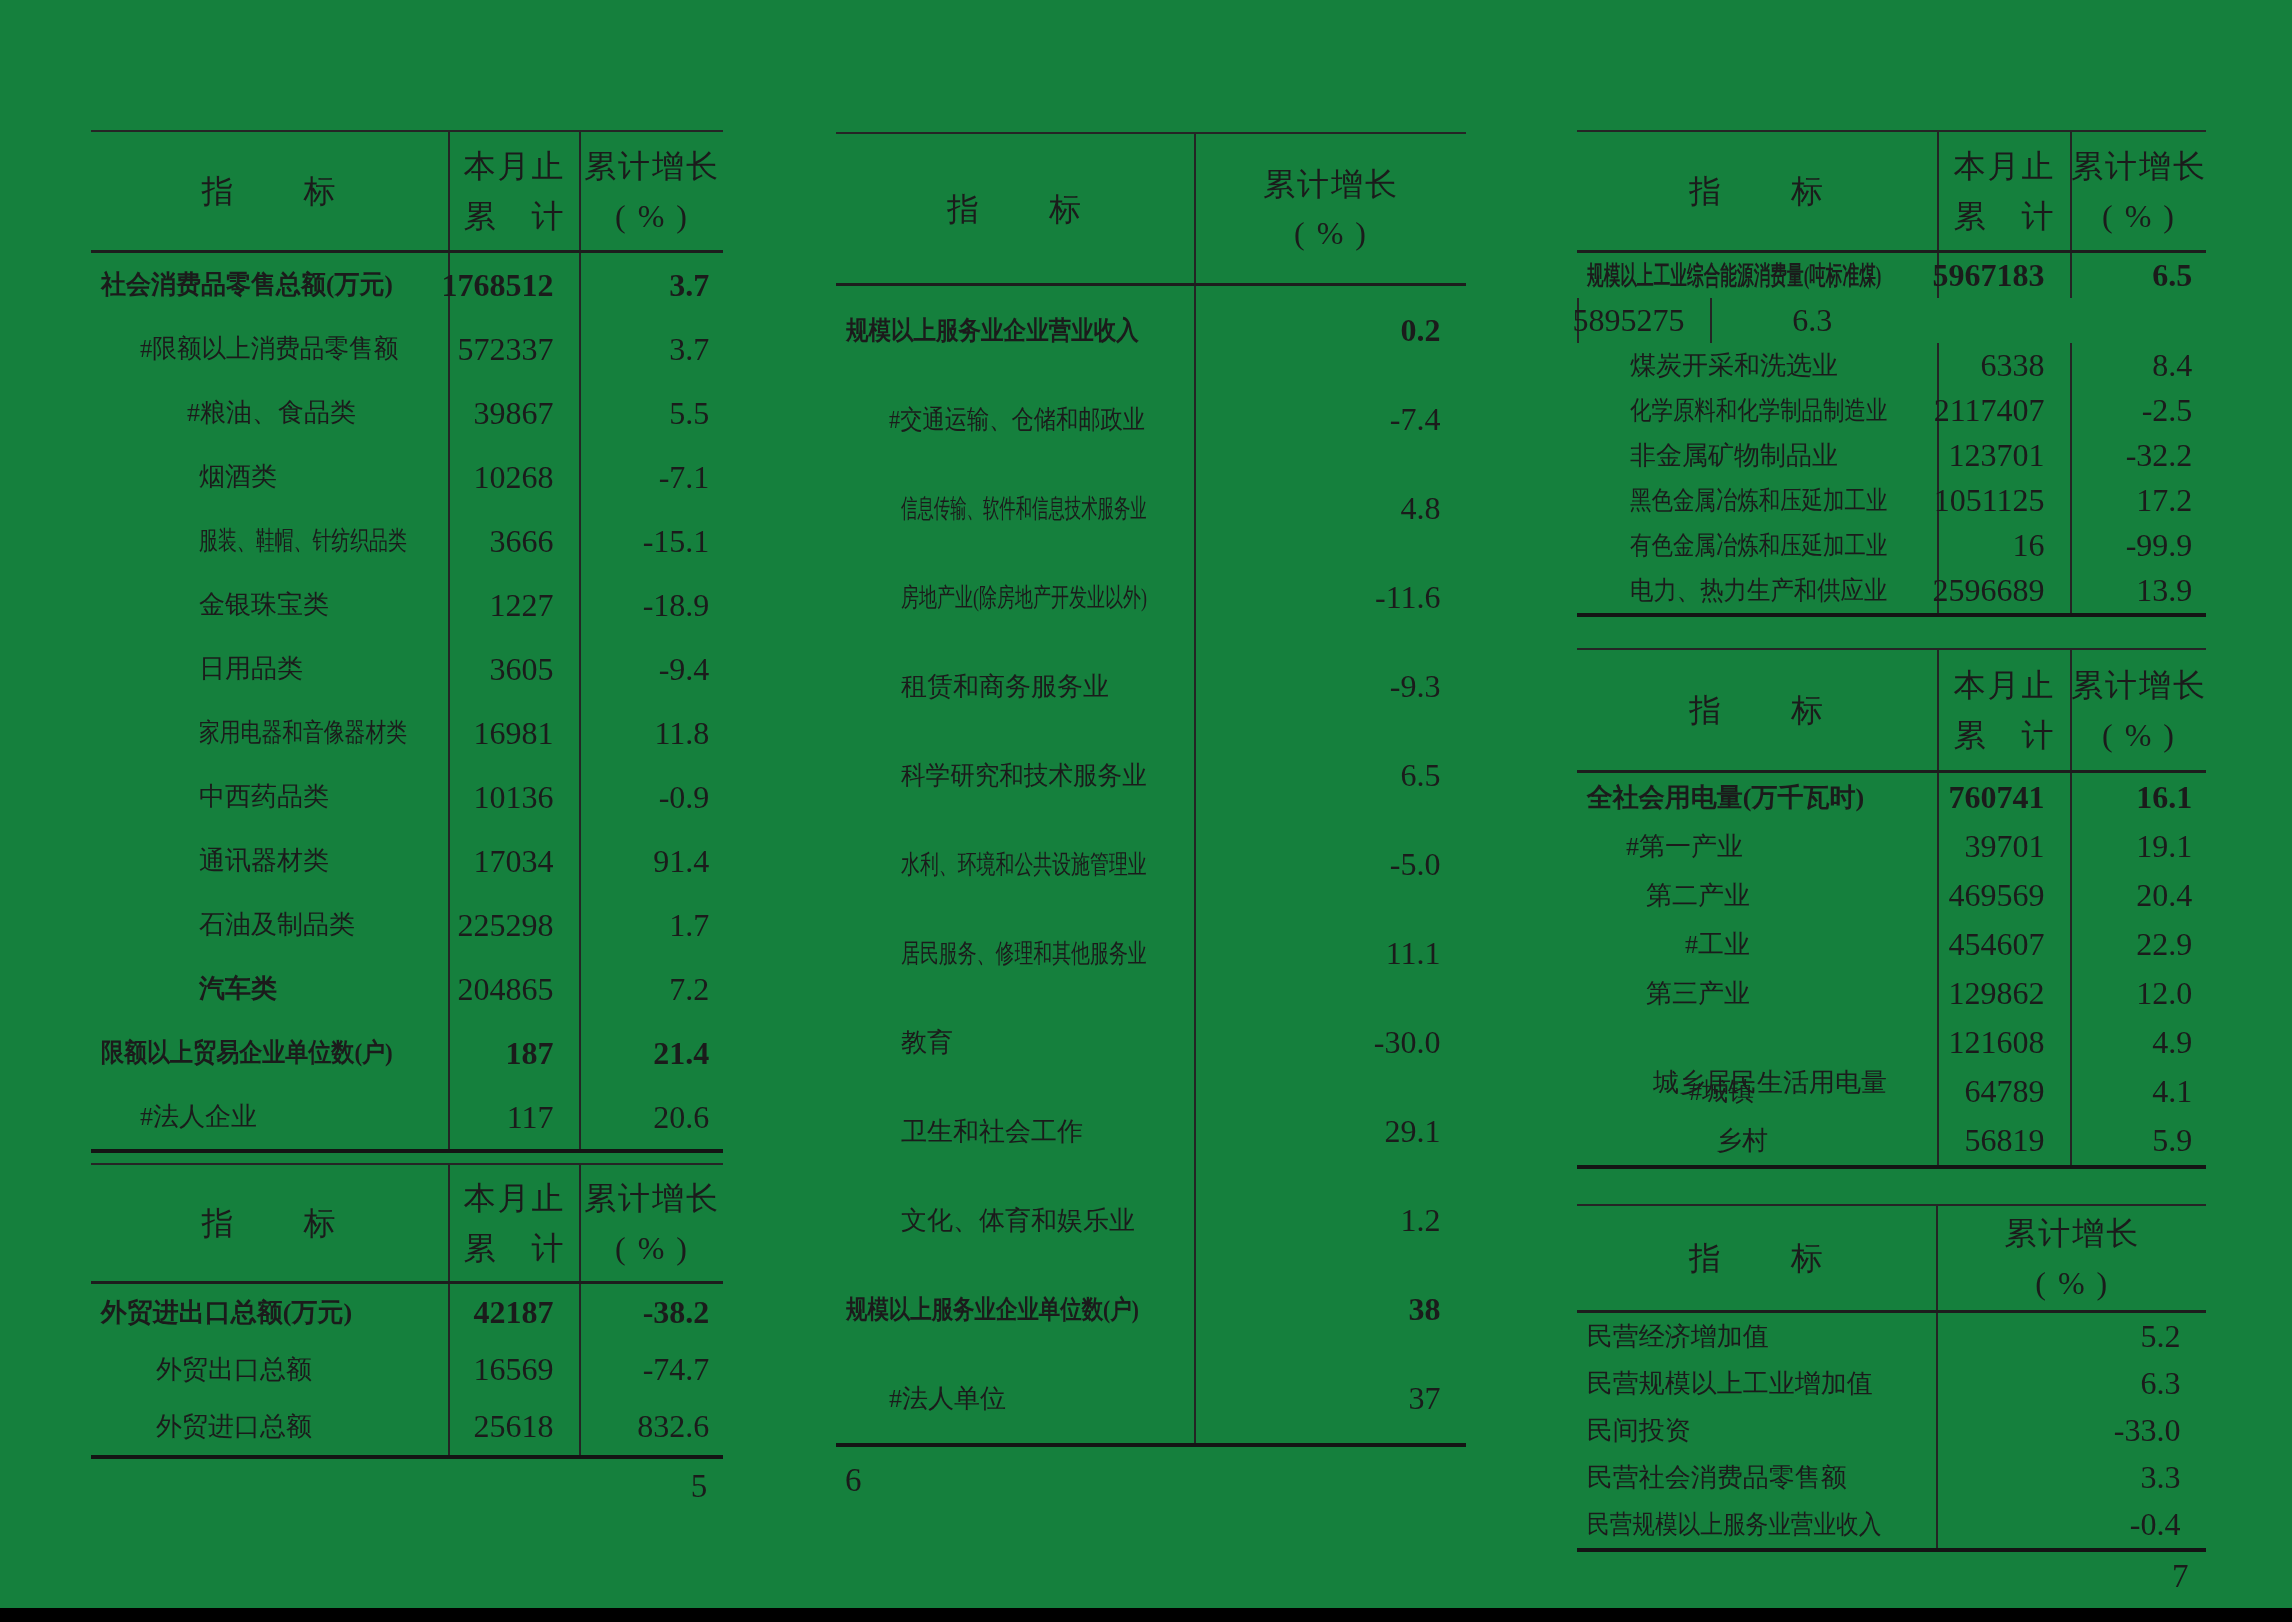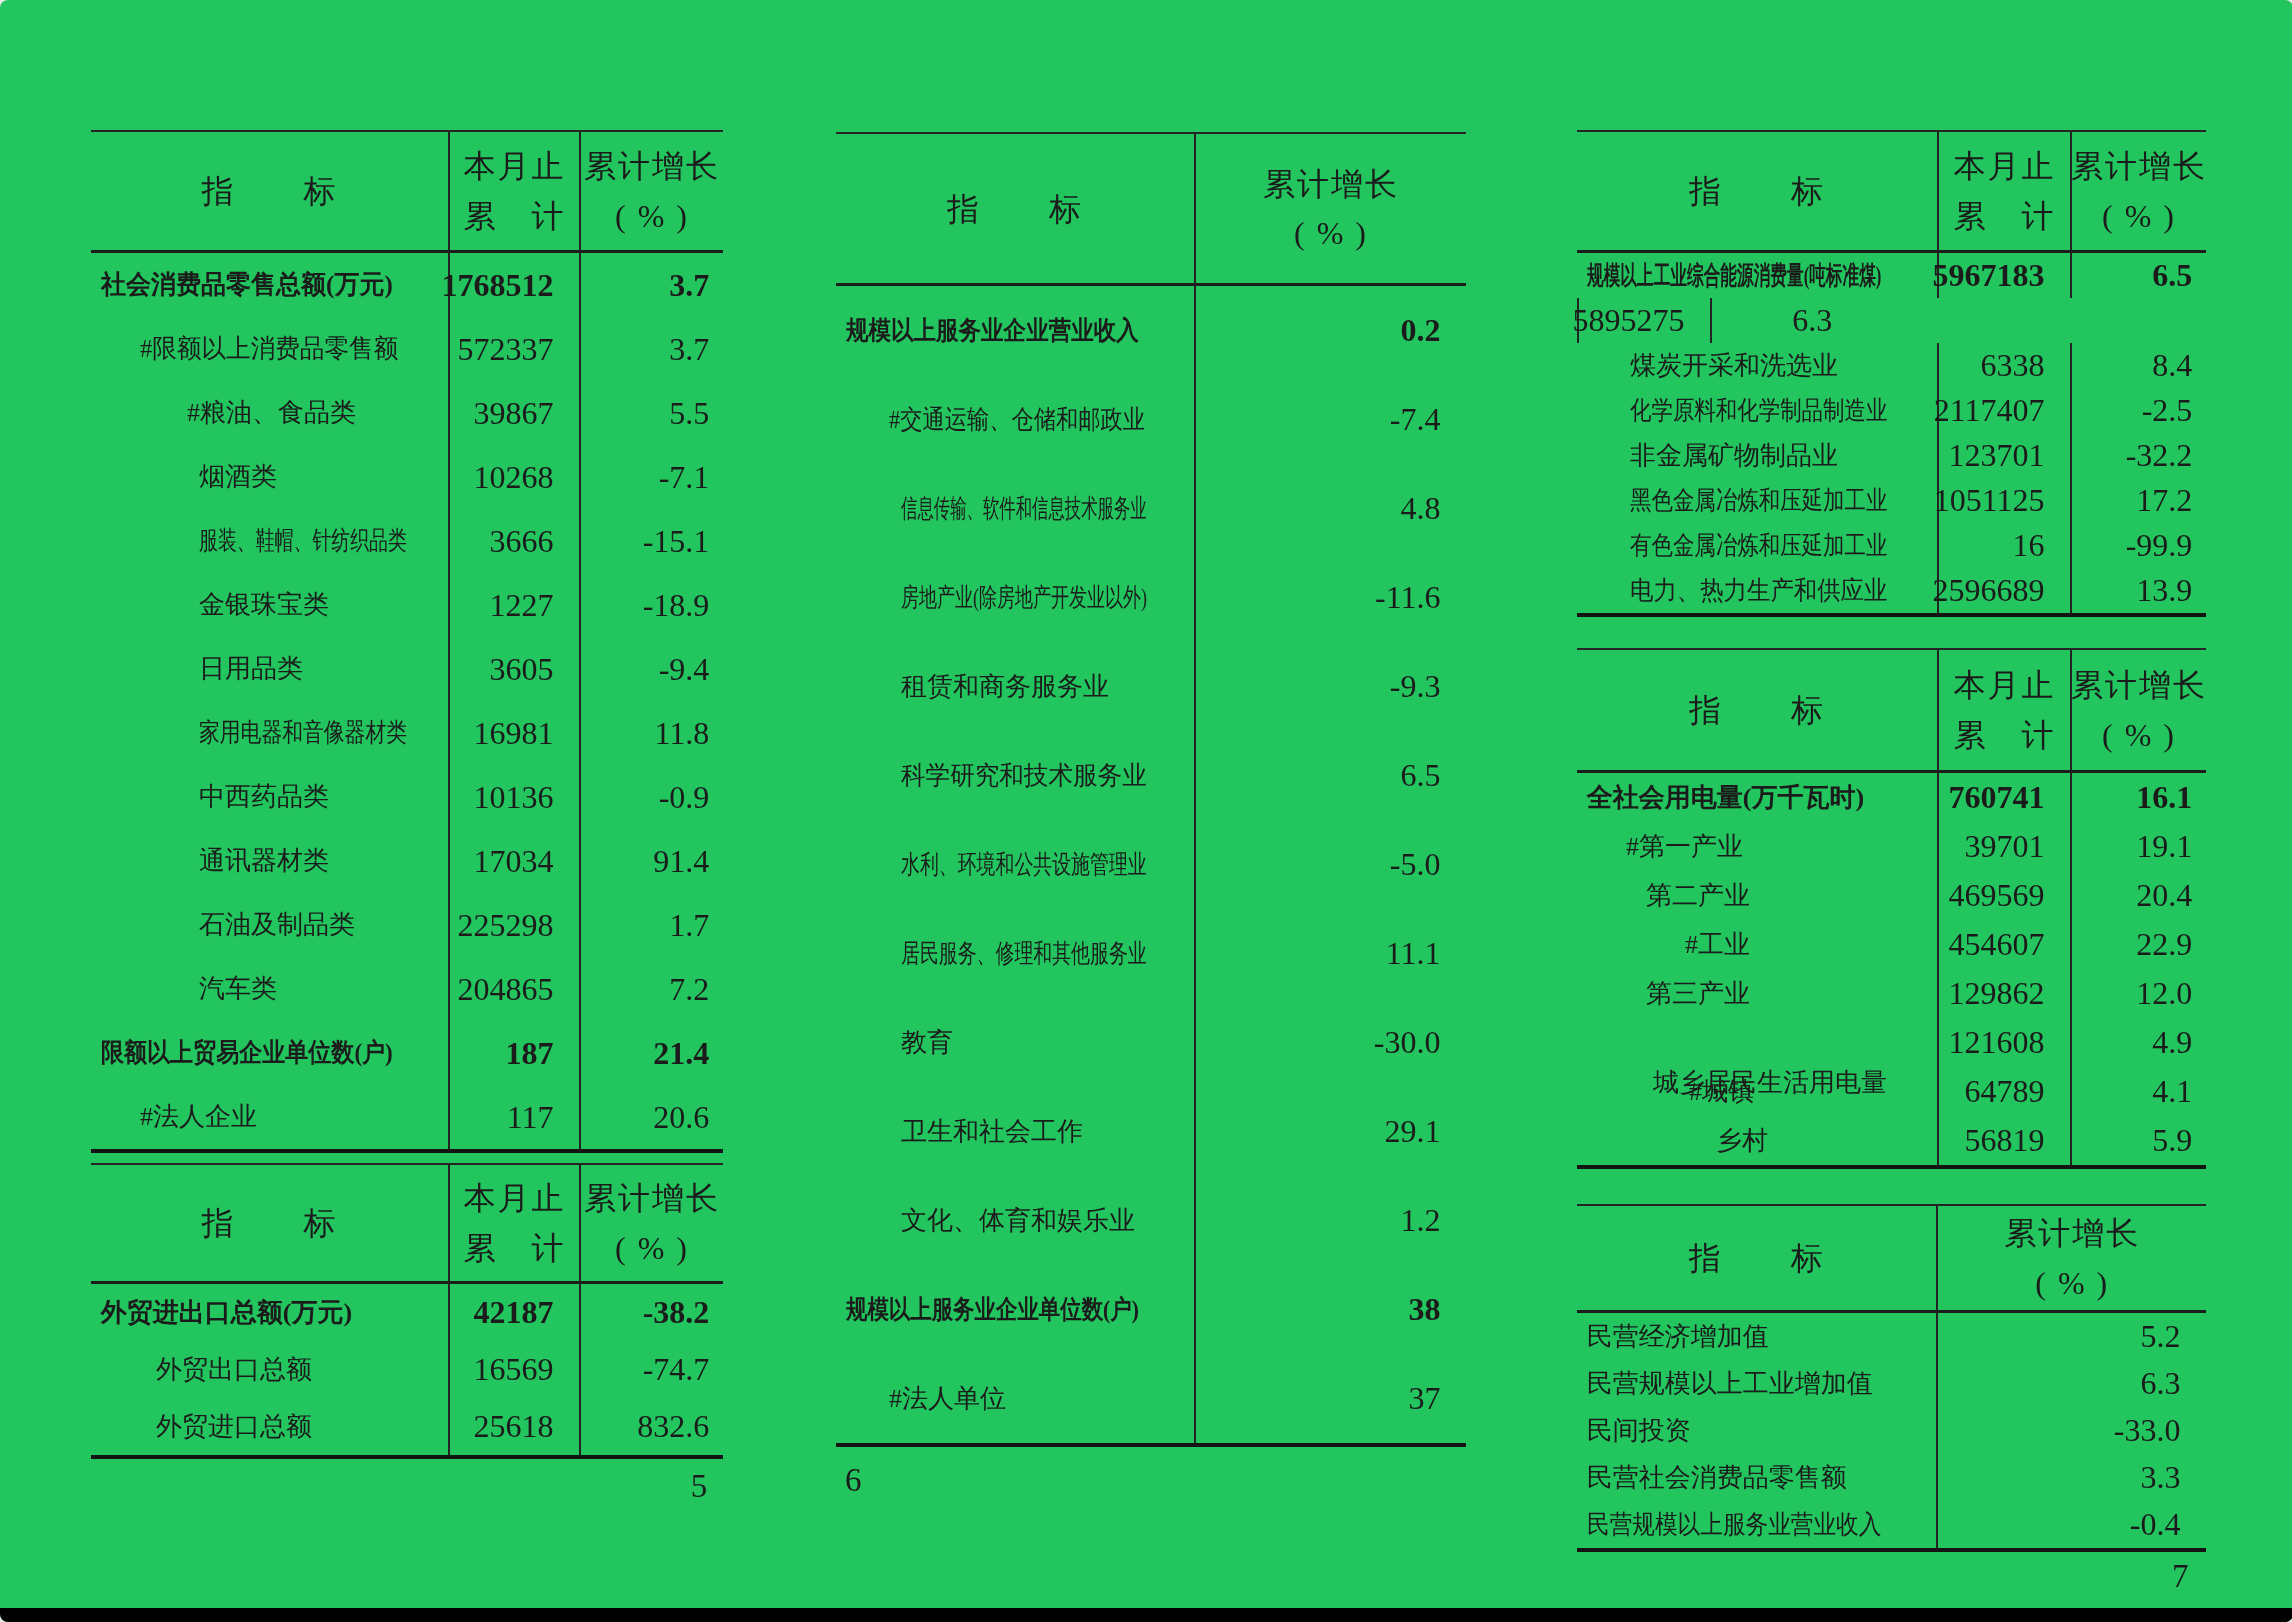--- a/index.html
+++ b/index.html
@@ -1,20 +1,19 @@
 <!DOCTYPE html>
 <html><head>
 <meta charset="utf-8">
 <style>
   html,body{margin:0;padding:0;background:#e8e8e8;}
   .sheet{
     position:relative;width:2293px;height:1622px;overflow:hidden;
-    background:#22c55e;color:#1b1b1b;
+    background:#15803d;color:#1b1b1b;
     font-family:"Liberation Serif","DejaVu Serif",serif;
-    border-radius:8px;
   }
   .table{position:absolute;border-top:2.9px solid #252525;border-bottom:4.9px solid #141414;box-sizing:border-box;}
   .thead{display:flex;height:var(--hh);border-bottom:3.9px solid #1d1d1d;}
   .hcell{display:flex;flex-direction:column;justify-content:center;align-items:center;row-gap:17.6px;font-size:32px;box-sizing:border-box;}
   .hline{line-height:1;white-space:nowrap;letter-spacing:2px;}
   .c0{width:var(--w0);}
   .c1{width:var(--w1);}
   .c2{width:var(--w2);}
   .hcell.c1,.hcell.c2,.cell.c1,.cell.c2{border-left:2px solid #242424;}
   .row{display:flex;height:var(--rh);}
@@ -123,21 +122,21 @@
           <div class="cell num c2">91.4</div>
         </div>
         <div class="row">
           <div class="cell lbl c0" style="padding-left: 108px;">
             <span>石油及制品类</span>
           </div>
           <div class="cell num c1">225298</div>
           <div class="cell num c2">1.7</div>
         </div>
         <div class="row">
-          <div class="cell lbl c0" style="padding-left: 108px;">
+          <div class="cell lbl c0" style="padding-left: 108px; font-weight: bold;">
             <span>汽车类</span>
           </div>
           <div class="cell num c1">204865</div>
           <div class="cell num c2">7.2</div>
         </div>
         <div class="row bold">
           <div class="cell lbl c0" style="padding-left: 9.8px;">
             <span style="transform: scaleX(0.886);">限额以上贸易企业单位数(户)</span>
           </div>
           <div class="cell num c1">187</div>

